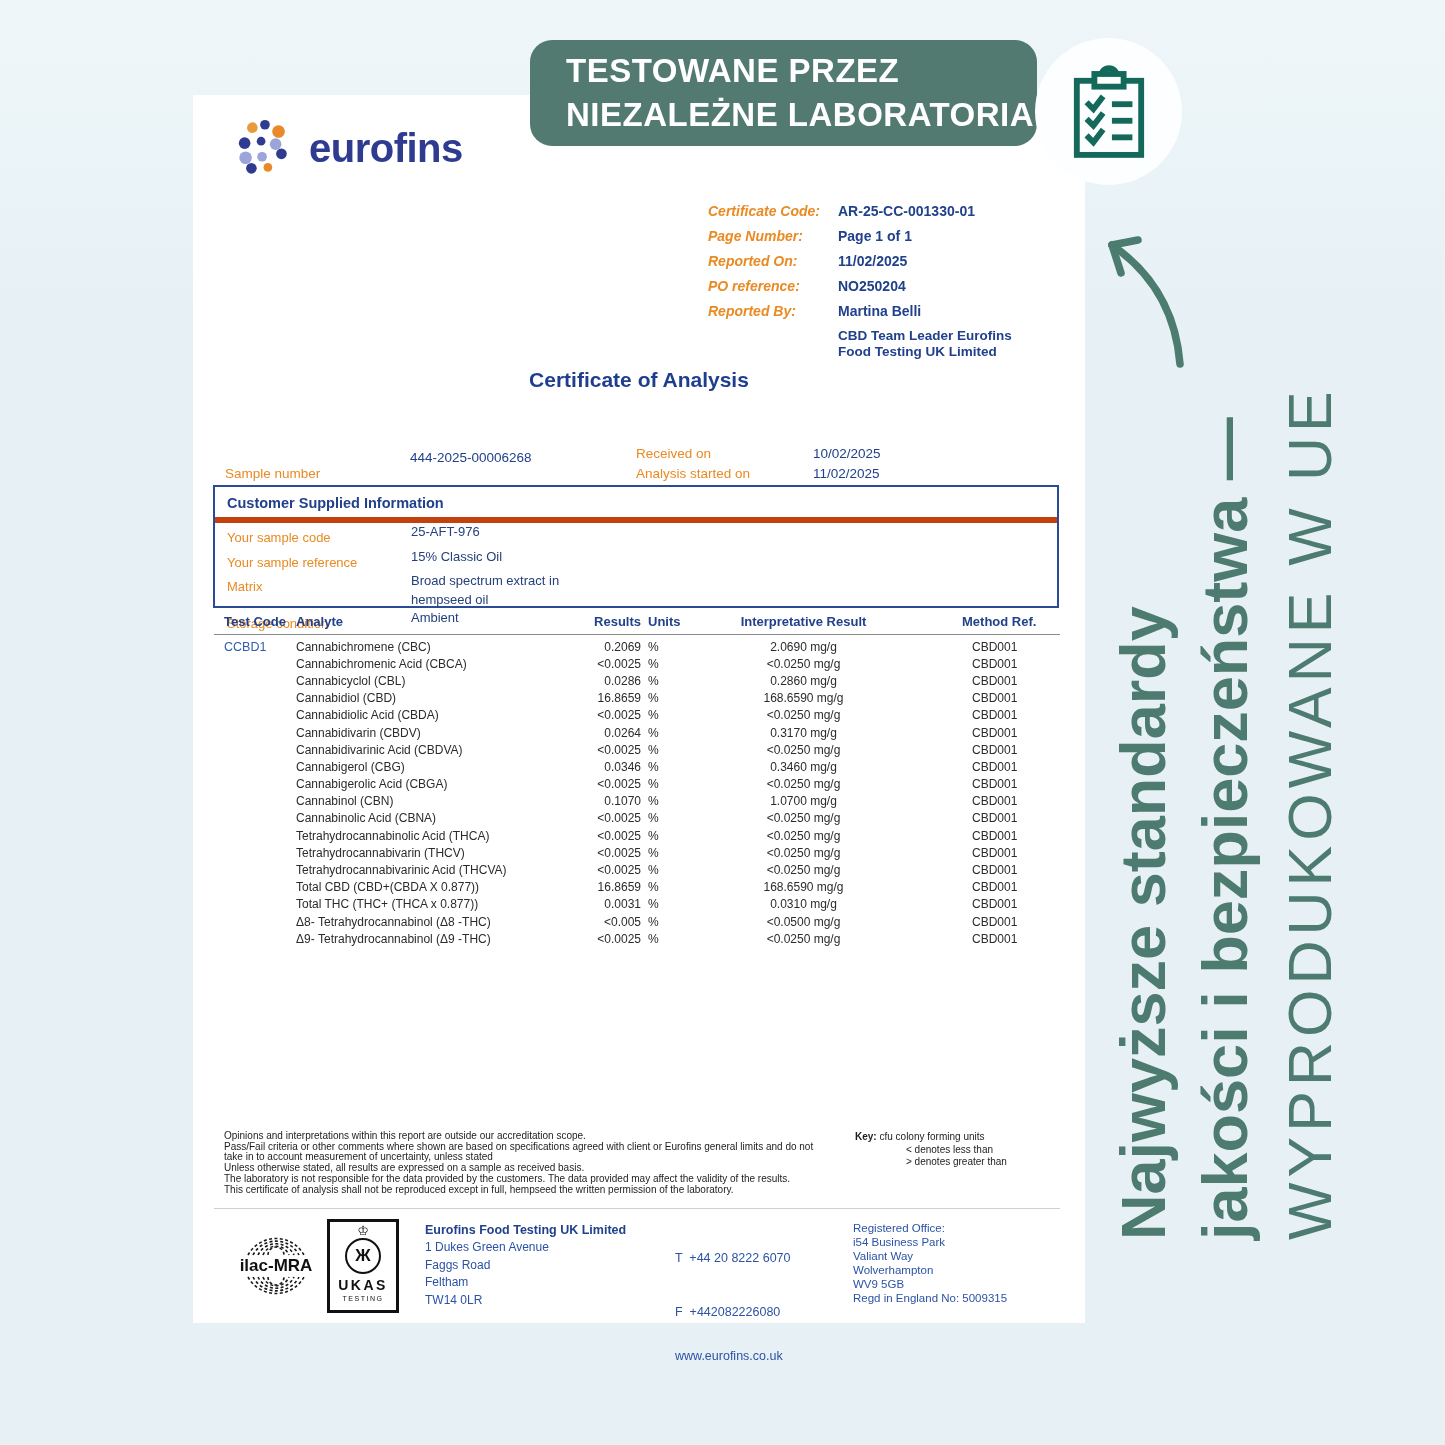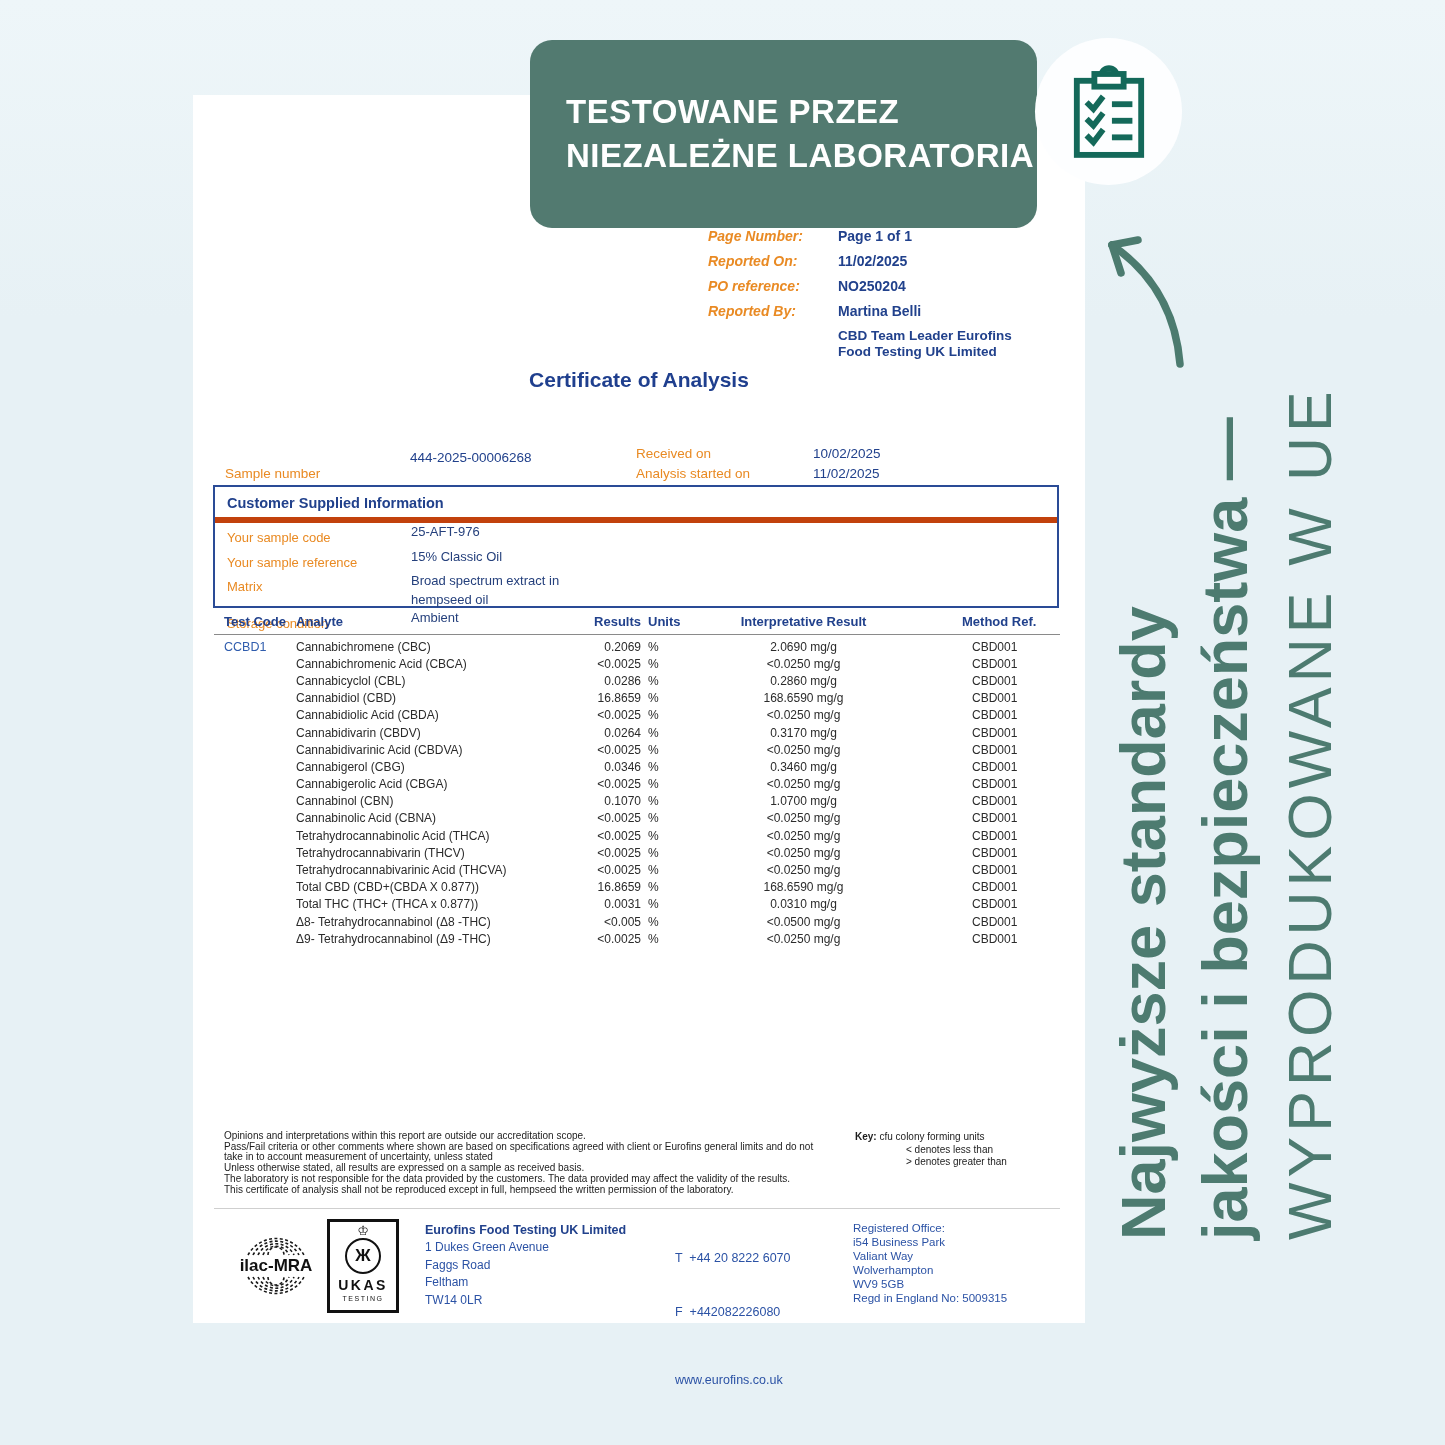--- a/index.html
+++ b/index.html
@@ -2,21 +2,21 @@
 <html><head>
 <meta charset="utf-8">
 <style>
   html,body{margin:0;padding:0;}
   body{font-family:"Liberation Sans", sans-serif;}
   .stage{position:relative;width:1445px;height:1445px;overflow:hidden;
          background:linear-gradient(180deg,#eef6f9 0%,#e7f1f5 22%,#e7f1f5 100%);}
   .doc{position:absolute;left:193px;top:95px;width:892px;height:1228px;background:#ffffff;}
 
   
-  .banner{position:absolute;left:530px;top:40px;width:507px;height:188px;background:#527a70;
+  .banner{position:absolute;left:530px;top:40px;width:507px;height:106px;background:#527a70;
           border-radius:22px;display:flex;flex-direction:column;justify-content:center;
           padding-left:36px;box-sizing:border-box;z-index:3;}
   .banner div{color:#ffffff;font-weight:bold;font-size:33px;line-height:44px;letter-spacing:.5px;}
   .badge-circle{position:absolute;left:1035px;top:38px;width:147px;height:147px;border-radius:50%;
           background:#fdfeff;z-index:4;display:flex;align-items:center;justify-content:center;}
 
   
   .arrow{position:absolute;left:1090px;top:232px;z-index:2;}
   .side-text{position:absolute;left:1102px;top:1240px;transform:rotate(-90deg);
              transform-origin:0 0;width:1100px;z-index:2;}
@@ -77,31 +77,47 @@
         display:flex;flex-direction:column;align-items:center;background:#fff;}
   .ukas .crown{font-size:13px;line-height:14px;color:#111;margin-top:2px;}
   .ukas .circ{width:32px;height:32px;border:2.5px solid #111;border-radius:50%;display:flex;align-items:center;justify-content:center;
         font-size:17px;font-weight:bold;color:#111;}
   .ukas .uword{font-size:14px;font-weight:bold;letter-spacing:2.5px;color:#111;margin-top:3px;}
   .ukas .tword{font-size:7px;letter-spacing:1.5px;color:#111;margin-top:2px;}
   .lab{position:absolute;left:232px;top:1126px;}
   .lab .company{font-size:12.5px;font-weight:bold;color:#21418c;line-height:18px;}
   .lab .aline div{font-size:12px;color:#2b52a5;line-height:17.5px;}
   .contact{position:absolute;left:482px;top:1128px;font-size:12.5px;color:#2b52a5;white-space:pre;}
-  .contact .t{margin-bottom:12px;} .contact .f{margin-bottom:26px;}
+  .contact .t{margin-bottom:12px;} .contact .f{margin-bottom:2px;}
   .reg{position:absolute;left:660px;top:1126px;}
   .reg div{font-size:11.5px;color:#2b52a5;line-height:14px;}
 </style>
 </head>
 <body>
 
 <div class="stage">
 
   <div class="doc">
 
+    <div class="logo">
+      <svg width="62" height="62" viewBox="0 0 64 64">
+        <circle cx="33" cy="8" r="5" fill="#2f3b90"></circle>
+        <circle cx="20" cy="11" r="5.5" fill="#e89b3c"></circle>
+        <circle cx="47" cy="15" r="6.5" fill="#e8892a"></circle>
+        <circle cx="12" cy="27" r="6" fill="#2f3b90"></circle>
+        <circle cx="29" cy="25" r="4.5" fill="#2f3b90"></circle>
+        <circle cx="44" cy="28" r="6" fill="#9ba5d9"></circle>
+        <circle cx="13" cy="42" r="6.5" fill="#9ba5d9"></circle>
+        <circle cx="30" cy="41" r="5" fill="#9ba5d9"></circle>
+        <circle cx="50" cy="38" r="5.5" fill="#2f3b90"></circle>
+        <circle cx="19" cy="53" r="5.5" fill="#2f3b90"></circle>
+        <circle cx="36" cy="52" r="4.5" fill="#e8892a"></circle>
+      </svg>
+      <span class="word">eurofins</span>
+    </div>
 
 
     <div class="meta">
       <div>
 
           <div class="mrow">
             <span class="mlabel">Certificate Code:</span>
             <span class="mvalue">AR-25-CC-001330-01</span>
           </div>
 

